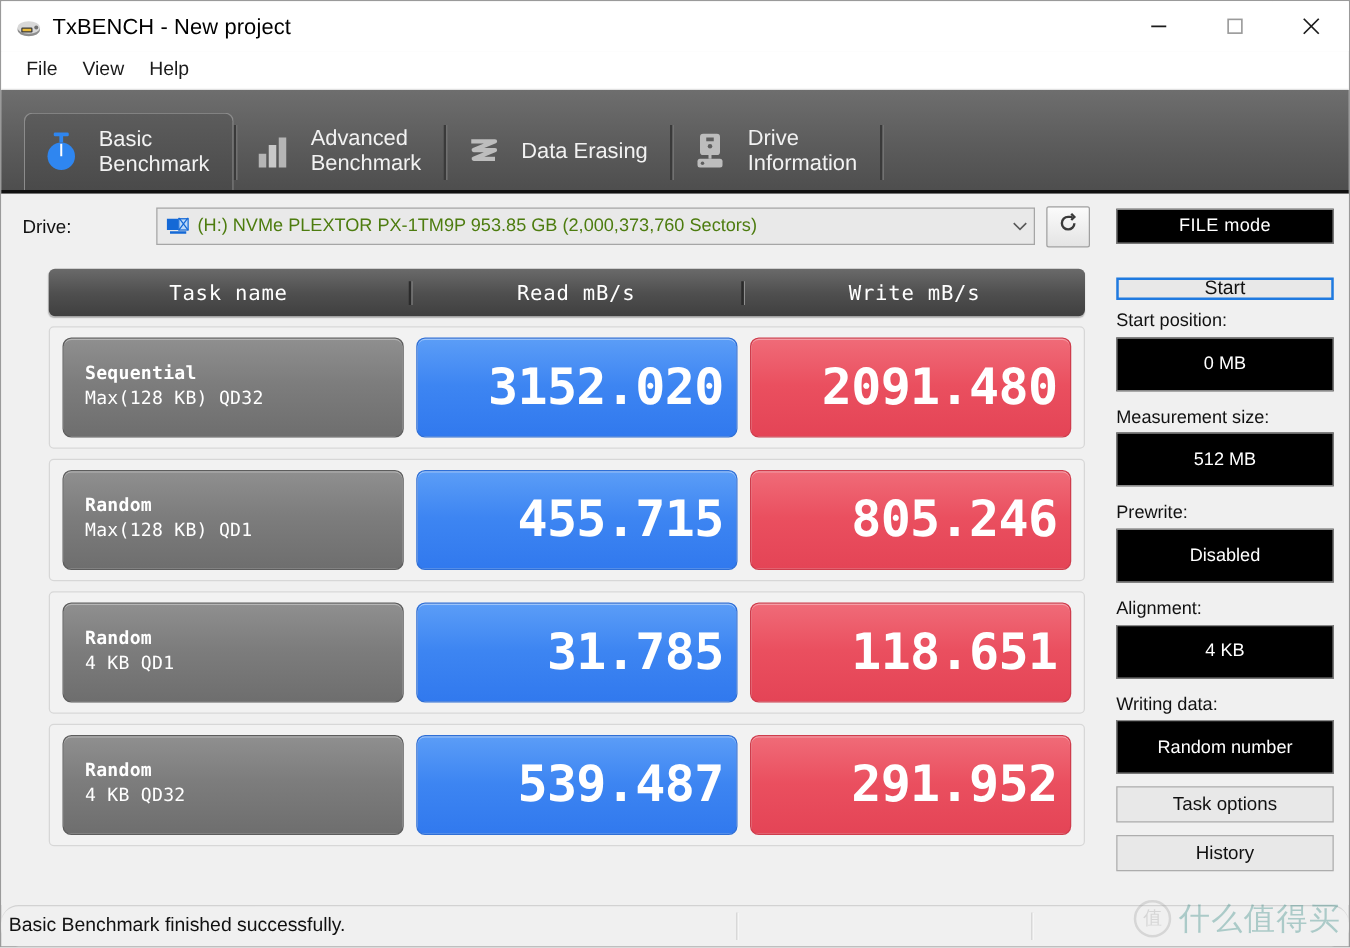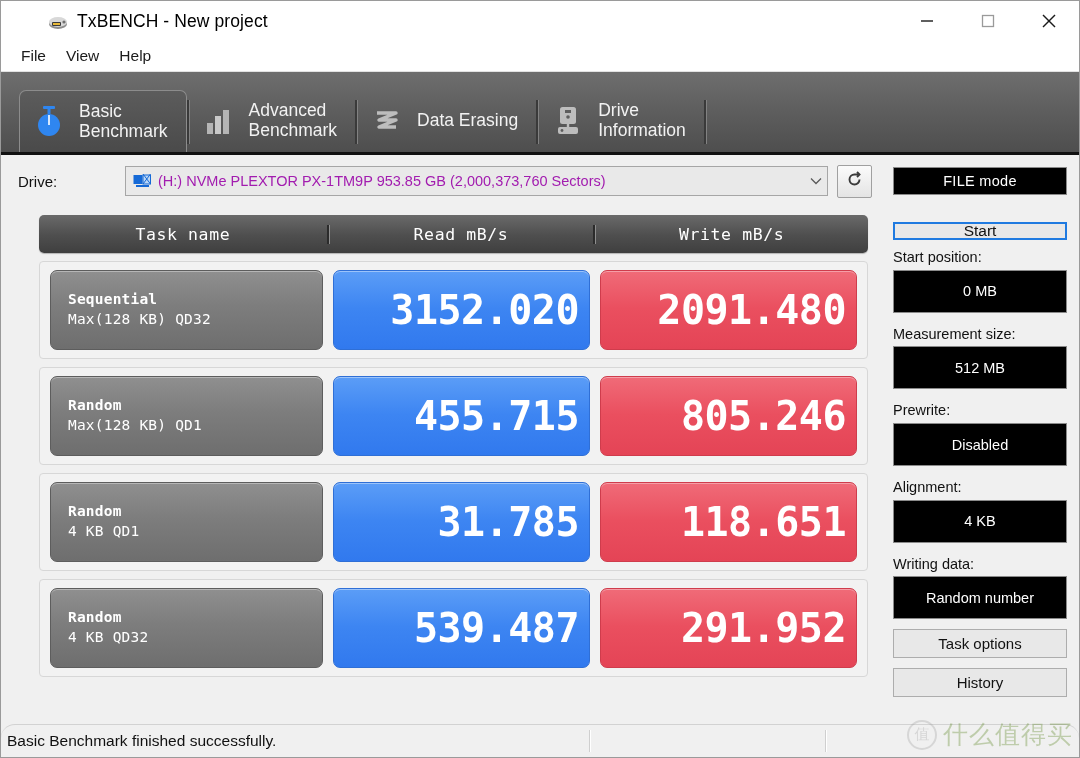--- a/index.html
+++ b/index.html
@@ -25,21 +25,20 @@
     box-sizing: border-box;
   }
 
   
   .titlebar {
     height: 40px;
     background: #ffffff;
     display: flex;
     align-items: center;
     flex: 0 0 auto;
-    padding-left: 35px;
   }
   .title-left {
     display: flex;
     align-items: center;
     padding-left: 11px;
     flex: 1 1 auto;
     min-width: 0;
   }
   .app-icon {
     width: 22px;
@@ -182,21 +181,21 @@
     min-width: 0;
   }
   .drive-ico {
     width: 19px;
     height: 15px;
     margin-right: 6px;
     flex: 0 0 auto;
   }
   .drive-text {
     font-size: 14.5px;
-    color: #a21caf;
+    color: #4d7c0f;
     white-space: nowrap;
     overflow: hidden;
     flex: 1 1 auto;
   }
   .combo-arrow {
     width: 22px;
     flex: 0 0 auto;
     display: flex;
     align-items: center;
     justify-content: center;
@@ -416,21 +415,21 @@
     color: #9b9b9b;
     font-size: 15px;
     display: flex;
     align-items: center;
     justify-content: center;
     margin-right: 6px;
     font-family: "DejaVu Sans", sans-serif;
   }
   .wm-text {
     font-size: 25px;
-    color: #4d7c0f;
+    color: #0f766e;
     letter-spacing: 1px;
     font-family: Liberation Mono, monospace;
   }
 </style>
 </head>
 <body>
 
 <div class="app">
 
   <div class="titlebar">

